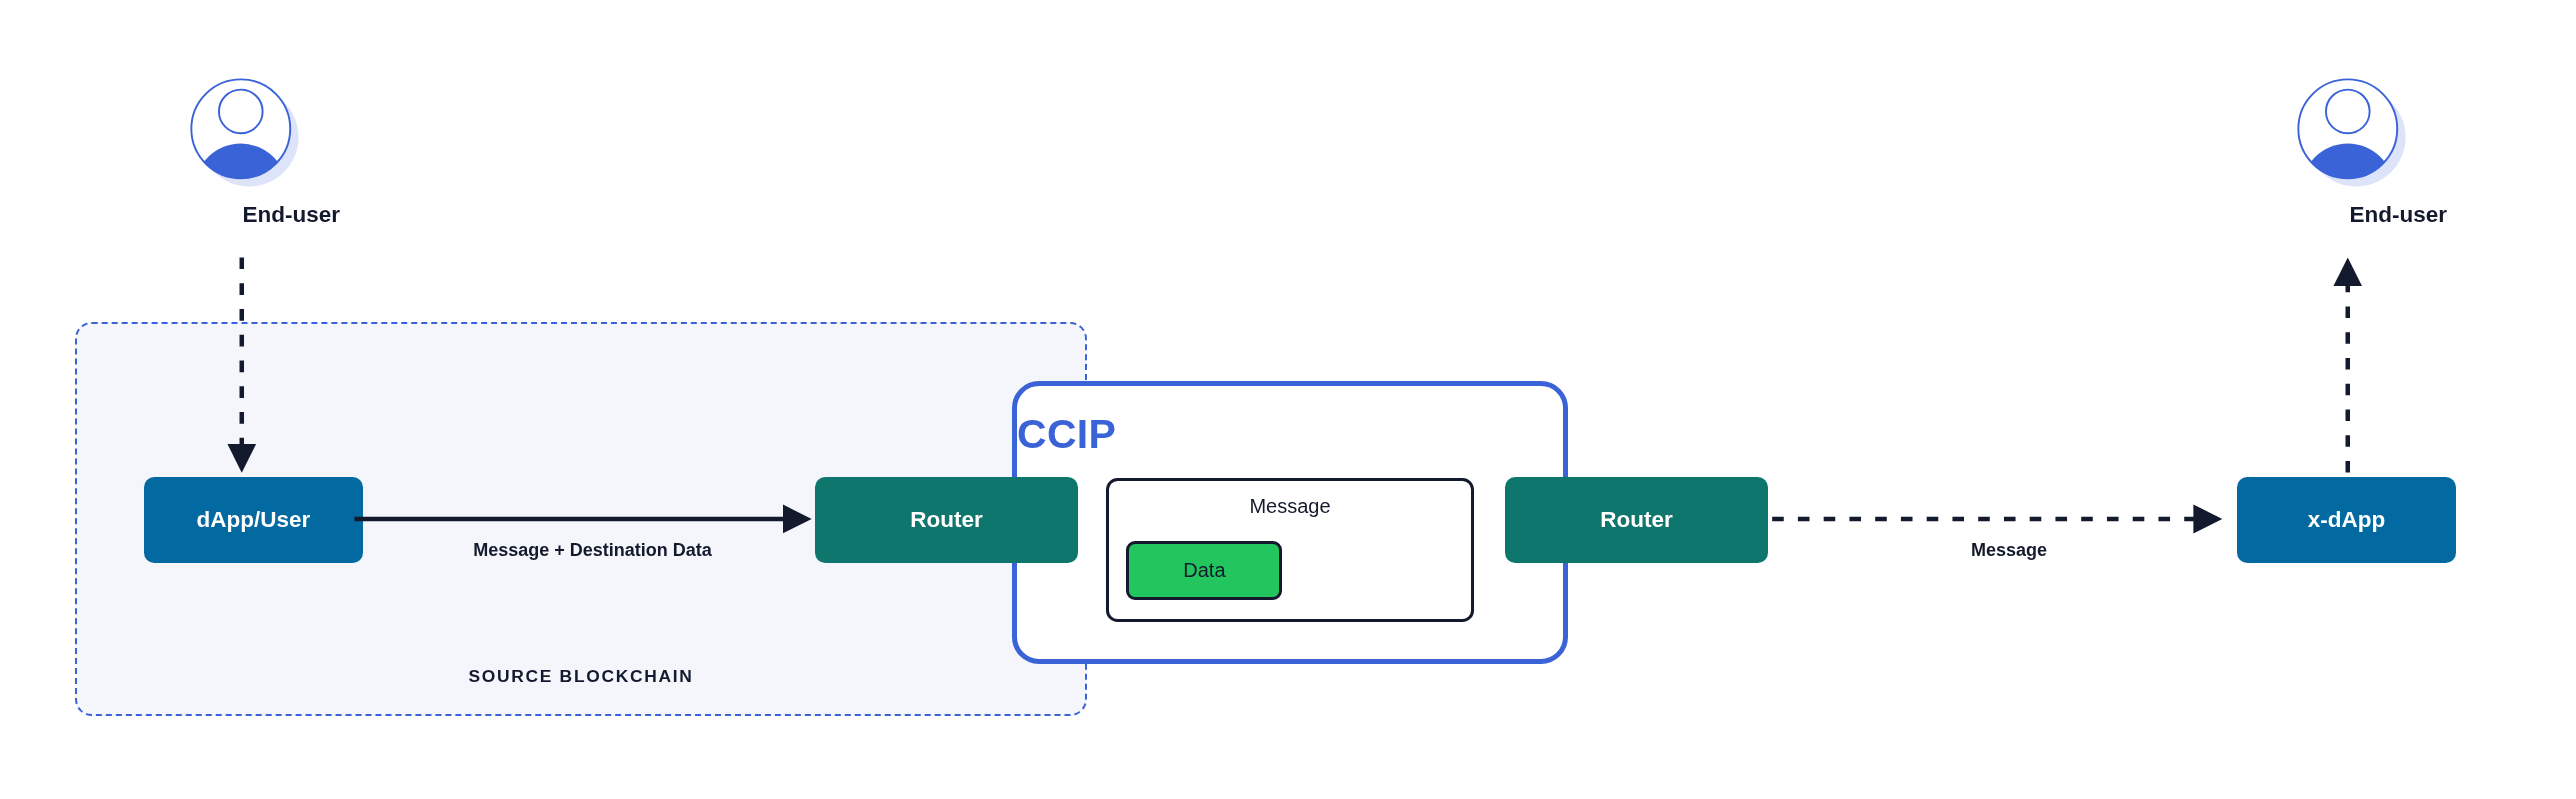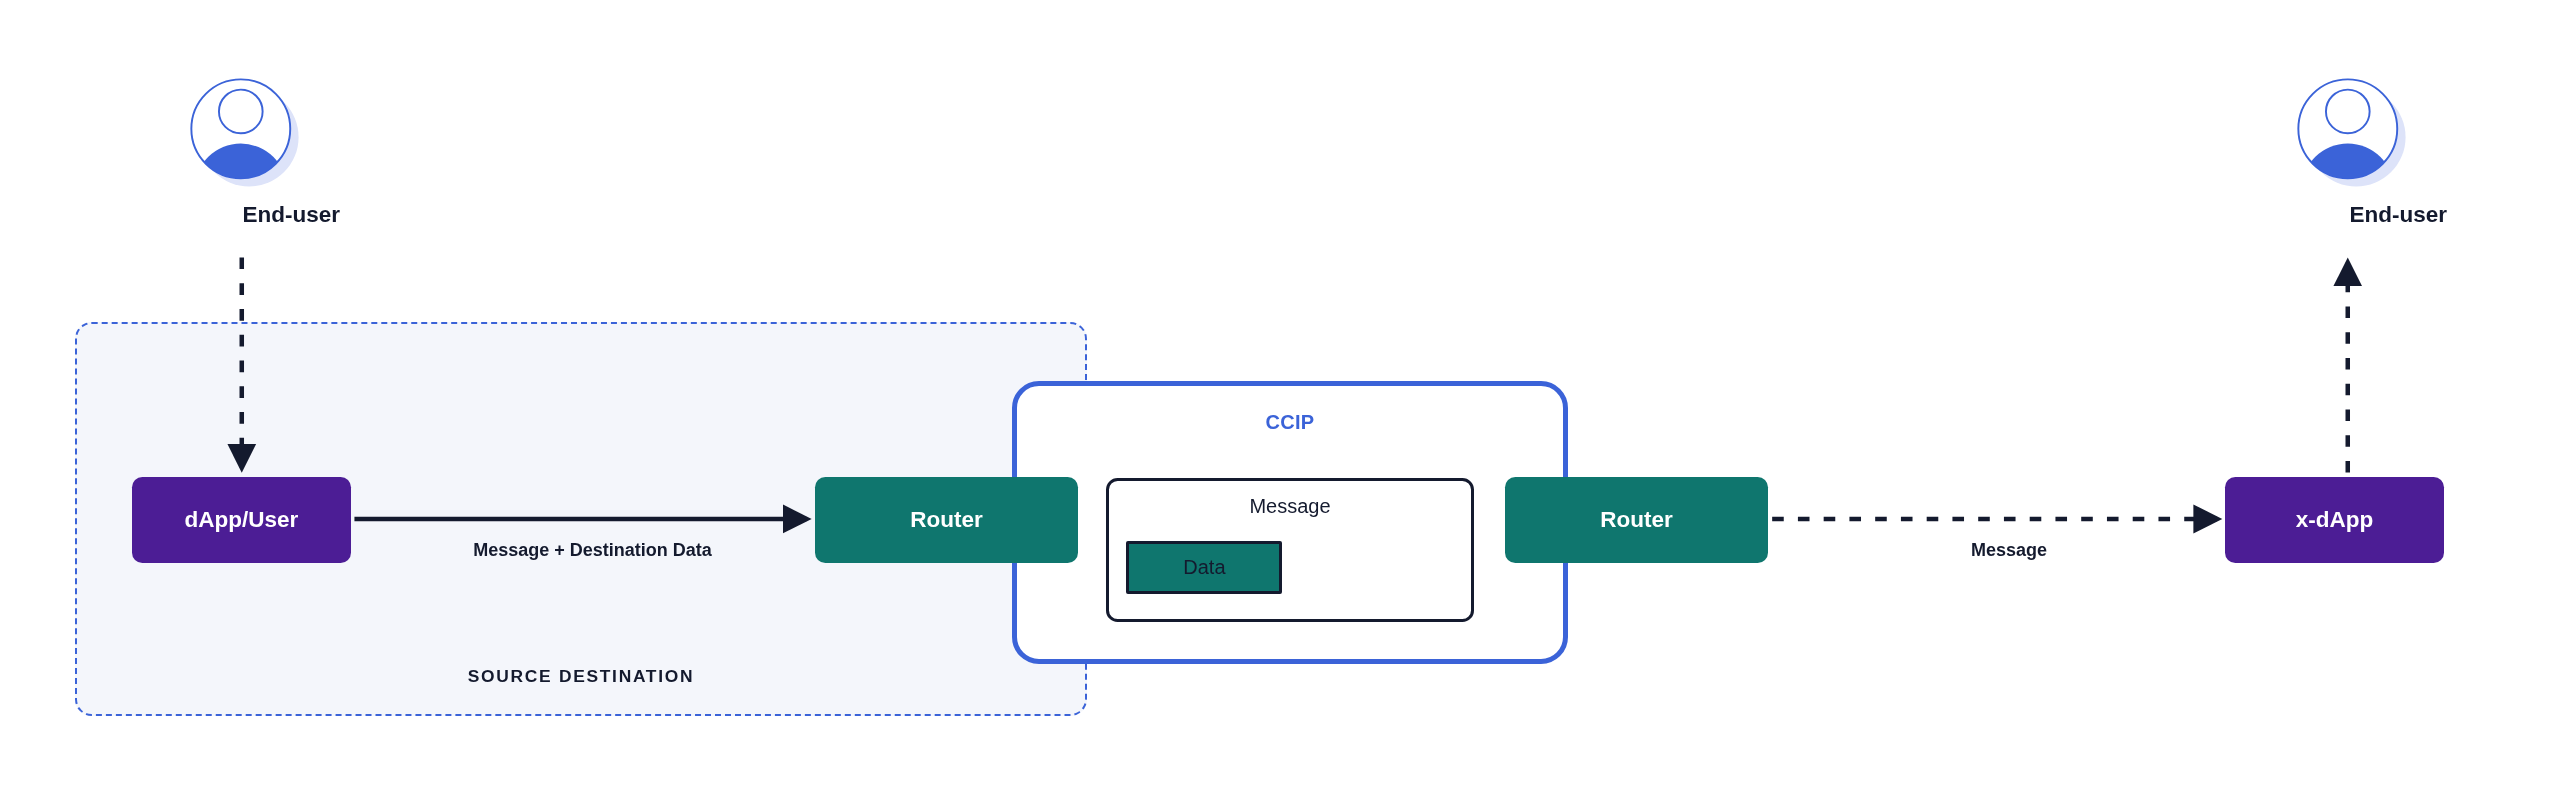--- a/index.html
+++ b/index.html
@@ -54,22 +54,21 @@
     border: 5.8px solid #3b63d8;
     border-radius: 27px;
     box-sizing: border-box;
     z-index: 5;
   }
   #ccip-title {
     position: absolute;
     top: 24.5px;
     left: 0;
     right: 0;
-    text-align: center;
-    font-size: 20px;
+    font-size: 41px;
     font-weight: 700;
     color: #3b63d8;
     letter-spacing: 0.3px;
   }
 
   
   #message-box {
     position: absolute;
     left: 1106px;
     top: 478px;
@@ -87,24 +86,24 @@
     left: 0;
     right: 0;
     text-align: center;
     font-size: 20px;
     font-weight: 400;
     color: #141a2e;
   }
   .msg-part {
     position: absolute;
     top: 60px;
-    height: 53px;
-    background: #0f766e;
+    height: 59px;
+    background: #22c55e;
     border: 3.2px solid #141a2e;
-    border-radius: 2px;
+    border-radius: 9px;
     box-sizing: border-box;
     display: flex;
     align-items: center;
     justify-content: center;
     font-size: 20px;
     font-weight: 400;
     color: #141a2e;
   }
   #msg-data   { left: 17.4px;  width: 156px; }
   #msg-tokens { left: 189px; width: 156px; }
@@ -115,21 +114,21 @@
     display: flex;
     align-items: center;
     justify-content: center;
     border-radius: 10.3px;
     color: #ffffff;
     font-size: 22.5px;
     font-weight: 700;
     box-sizing: border-box;
     white-space: nowrap;
   }
-  .node-dark  { background: #4c1d95; }
+  .node-dark  { background: #0369a1; margin-left: 12px; }
   .node-blue  { background: #0f766e; }
 
   #dapp-user-box { left: 132px;  top: 477px; width: 219px; height: 86px; z-index: 6; }
   #xdapp-box     { left: 2225px; top: 477px; width: 219px; height: 86px; z-index: 6; }
   #router-src    { left: 815px; top: 477px; width: 263px; height: 86px; z-index: 10; }
   #router-dst    { left: 1505px; top: 477px; width: 263px; height: 86px; z-index: 10; }
 
   
   .enduser {
     position: absolute;
@@ -168,21 +167,21 @@
     z-index: 7;
     pointer-events: none;
   }
 </style>
 </head>
 <body>
 
 <div id="stage">
 
   <div class="chain-region" id="source-region">
-    <div class="chain-label">SOURCE DESTINATION</div>
+    <div class="chain-label">SOURCE BLOCKCHAIN</div>
   </div>
 
 
   <div id="ccip-box">
     <div id="ccip-title">CCIP</div>
   </div>
 
   <div id="message-box">
     <div id="message-title">Message</div>
     <div class="msg-part" id="msg-data">Data</div>

